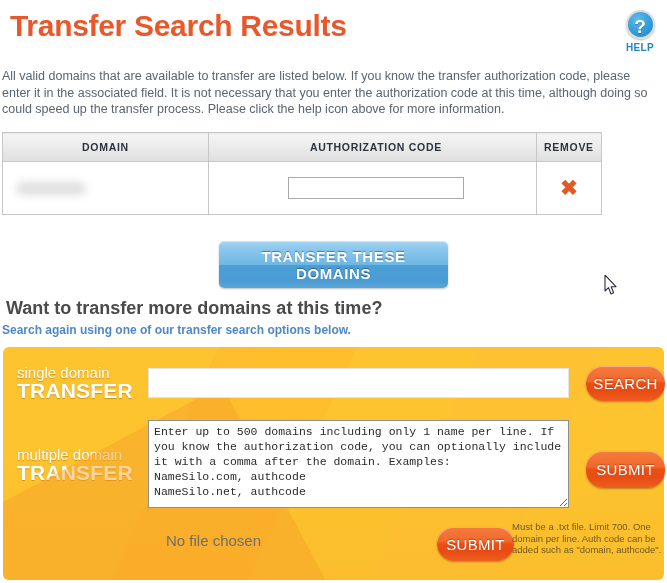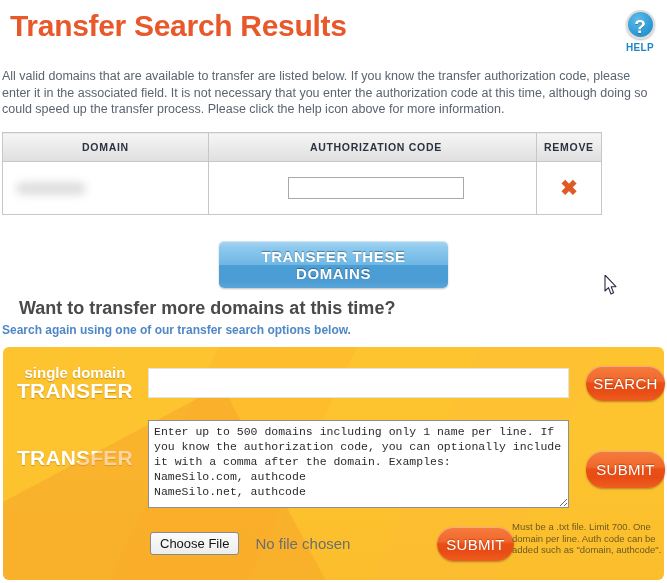--- a/index.html
+++ b/index.html
@@ -137,21 +137,21 @@
     font-size: 15px;
     font-weight: bold;
     letter-spacing: .6px;
     text-shadow: 0 -1px 1px rgba(0,0,0,.38);
     cursor: pointer;
   }
 
   
   #more-domains-heading {
     position: absolute;
-    left: 19px; top: 298px;
+    left: 6px; top: 298px;
     font-size: 18px;
     font-weight: bold;
     color: #4a4a4a;
     white-space: nowrap;
   }
   #search-again-link {
     position: absolute;
     left: 2px; top: 323px;
     font-size: 12px;
     font-weight: bold;
@@ -193,22 +193,21 @@
   .row-label {
     position: absolute;
     left: 14px;
     color: #ffffff;
     text-shadow: 0 1px 1px rgba(170,110,0,.55);
     line-height: 1.02;
   }
   .row-label .lbl-small {
     display: block;
     font-size: 15px;
-    font-weight: bold;
-    text-align: center;
+    font-weight: normal;
   }
   .row-label .lbl-big {
     display: block;
     font-size: 21px;
     font-weight: bold;
     letter-spacing: .2px;
   }
 
   #single-domain-input {
     position: absolute;
@@ -361,20 +360,21 @@
 
   <div class="panel-row" style="top:18px;">
     <div class="row-label">
       <span class="lbl-small">single domain</span>
       <span class="lbl-big">TRANSFER</span>
     </div>
   </div>
 
   <div class="panel-row" style="top:100px;">
     <div class="row-label">
+      <span class="lbl-small">multiple domain</span>
       <span class="lbl-big">TRANSFER</span>
     </div>
   </div>
 
   <div class="panel-row" style="top:177px;">
     <div class="row-label">
     </div>
   </div>
 
 </div>
@@ -383,21 +383,20 @@
 
 <button id="search-button" class="orange-btn">SEARCH</button>
 
 <textarea id="multi-domain-textarea" style="">Enter up to 500 domains including only 1 name per line. If you know the authorization code, you can optionally include it with a comma after the domain. Examples:
 NameSilo.com, authcode
 NameSilo.net, authcode</textarea>
 
 <button id="multi-submit-button" class="orange-btn">SUBMIT</button>
 
 <div id="file-chooser">
-  <button id="choose-file-button">Choose File</button>
   <span id="no-file-chosen">No file chosen</span>
 </div>
 
 <button id="upload-submit-button" class="orange-btn">SUBMIT</button>
 
 <div id="upload-note">Must be a .txt file. Limit 700. One domain per line. Auth code can be added such as "domain, authcode".</div>
 
 <svg id="mouse-cursor" viewBox="0 0 14 20">
   <polygon points="1,0 1,16 4.5,12.6 7,19 9.6,17.8 7.2,11.8 12,11.6" fill="#ffffff" stroke="#2b2b45" stroke-width="1.1" stroke-linejoin="round"></polygon>
 </svg>

